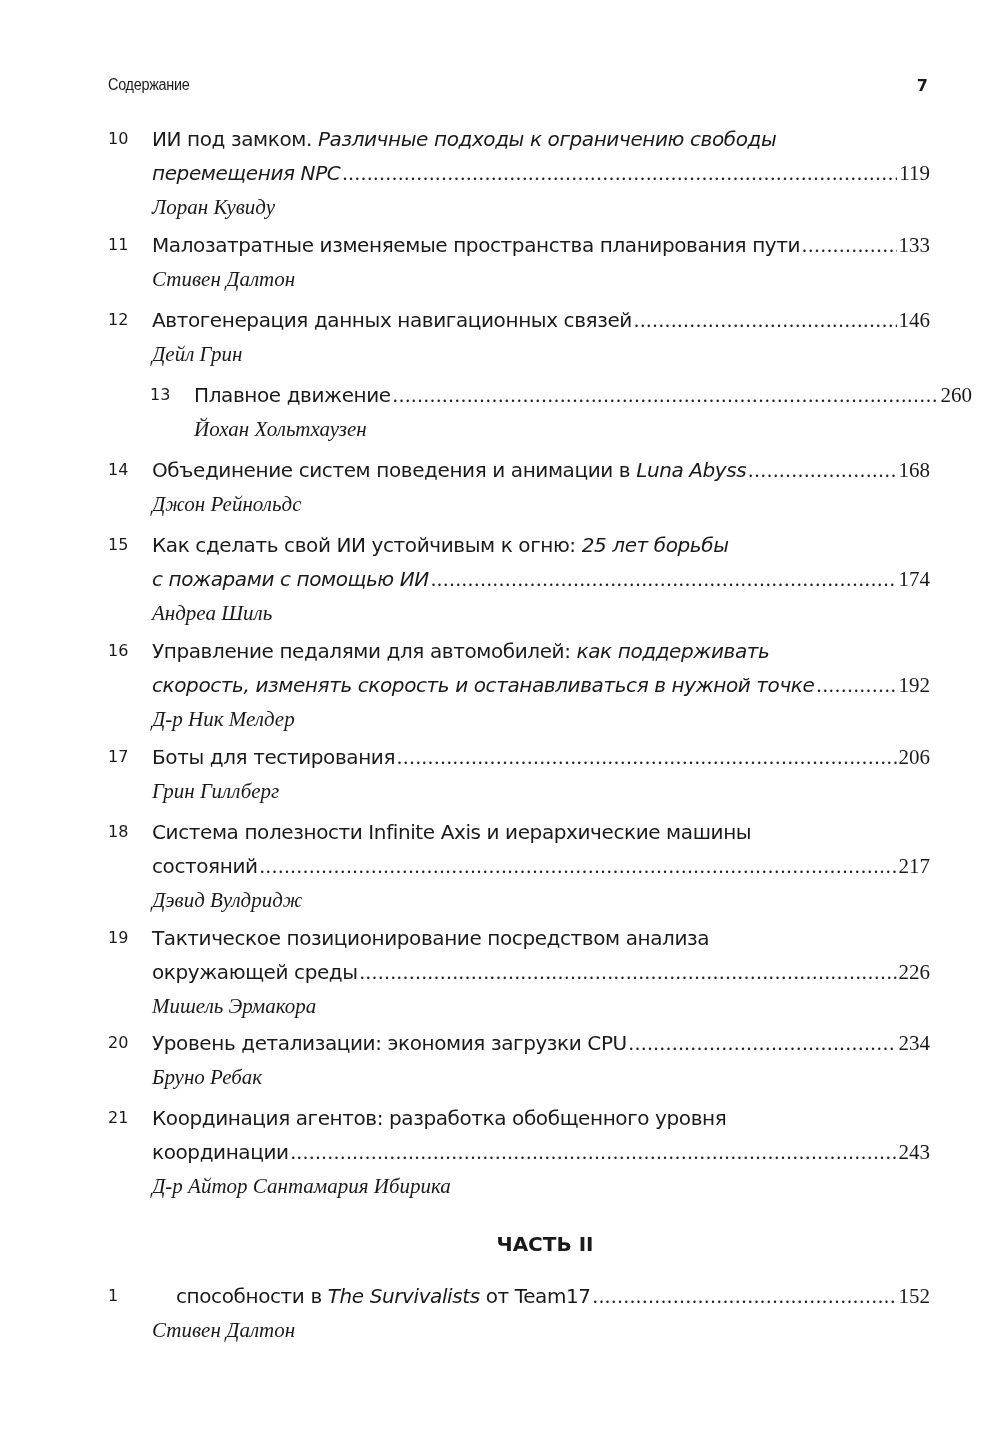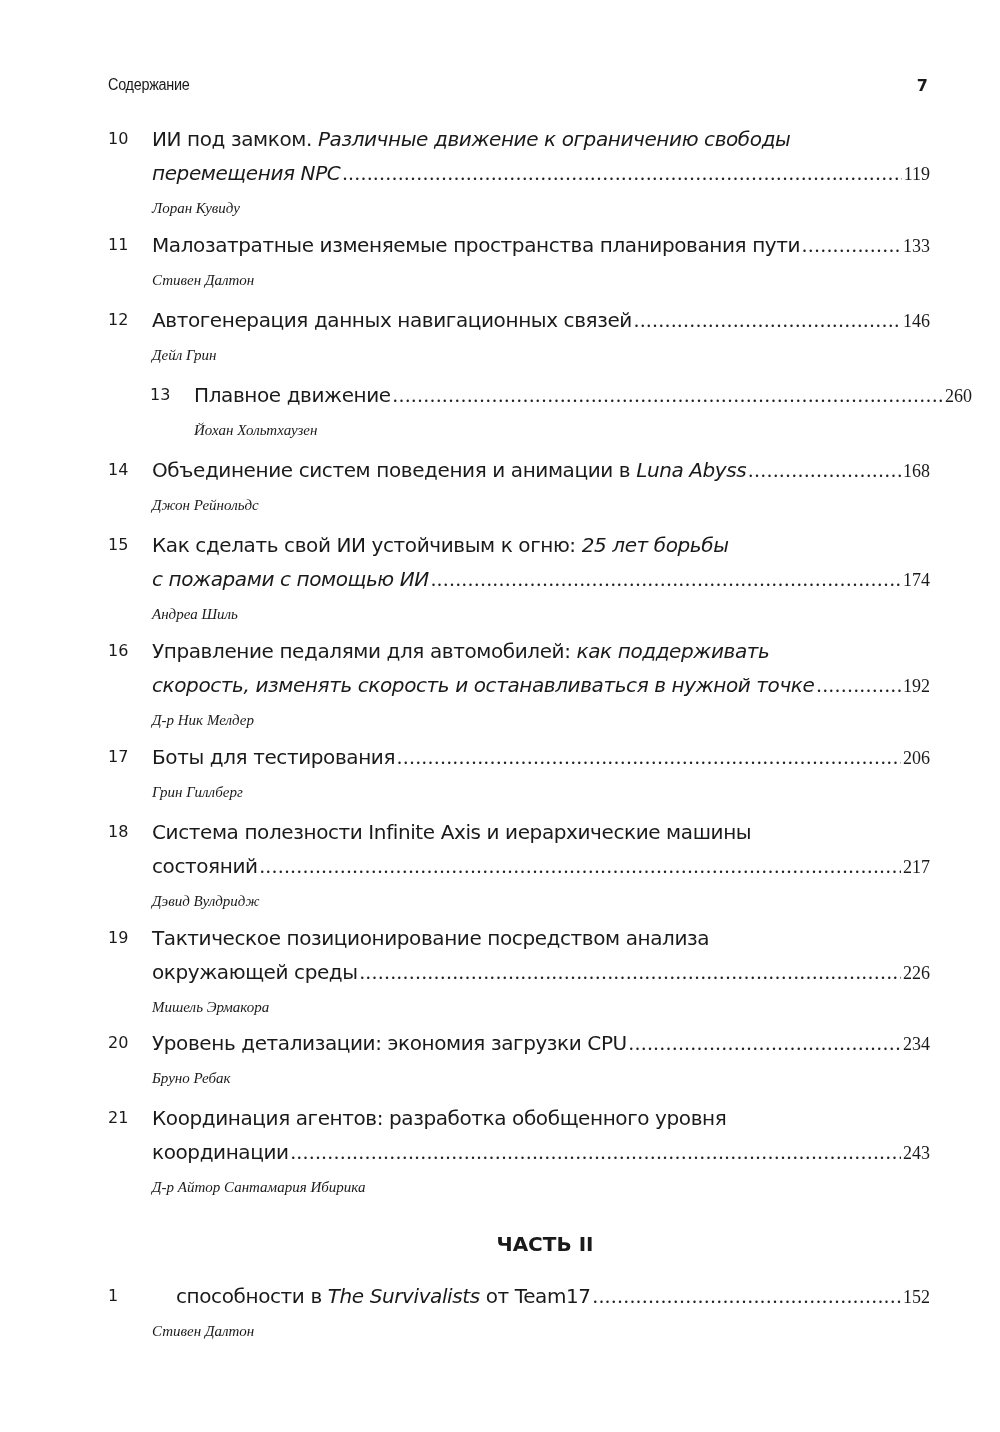--- a/index.html
+++ b/index.html
@@ -14,40 +14,40 @@
   .entry { position: absolute; left: 108px; width: 822px; }
   .num { position: absolute; left: 0; top: 0; font-size: 16px; line-height: 34px; width: 44px; }
   .body { margin-left: 44px; }
   .line { display: flex; align-items: baseline; font-size: 20px; line-height: 34px; white-space: nowrap; }
   .line .t { font-family: "DejaVu Sans", sans-serif; letter-spacing: -0.4px;
              transform-origin: left; }
   .it { font-style: italic; }
   .line .dots { flex: 1; overflow: hidden; margin: 0 2px; font-family: "Liberation Serif", serif;
                 letter-spacing: 1.2px; color: #222; }
   .line .dots::before { content: "................................................................................................................................................................................................................"; }
-  .line .pg { font-family: "Liberation Serif", serif; font-size: 18px; }
-  .author { font-family: "Liberation Serif", serif; font-style: italic; font-size: 15px;
+  .line .pg { font-family: "Liberation Serif", serif; font-size: 21px; }
+  .author { font-family: "Liberation Serif", serif; font-style: italic; font-size: 21px;
             line-height: 34px; }
   .part { position: absolute; top: 1232px; left: 0; width: 1000px; text-align: center;
           font-family: "DejaVu Sans", sans-serif; font-weight: bold; font-size: 20px; margin-left: 45px; }
 </style>
 </head>
 <body>
 
 <div class="running-head">
   <span class="rh-title">Содержание</span>
   <span class="rh-page">7</span>
 </div>
 
 <div id="toc">
     <div class="entry" style="top: 122px;">
       <div class="num">10</div>
       <div class="body">
         <div class="line">
-          <span class="t"><span style="white-space: pre;">ИИ под замком. </span><span class="it" style="white-space: pre;">Различные движение к ограничению свободы</span></span>
+          <span class="t"><span style="white-space: pre;">ИИ под замком. </span><span class="it" style="white-space: pre;">Различные подходы к ограничению свободы</span></span>
         </div>
         <div class="line">
           <span class="t"><span class="it" style="white-space: pre; margin-top: 45px;">перемещения NPC</span></span>
           <span class="dots"></span>
           <span class="pg">119</span>
         </div>
         <div class="author">Лоран Кувиду</div>
       </div>
     </div>
     <div class="entry" style="top: 228px;">

